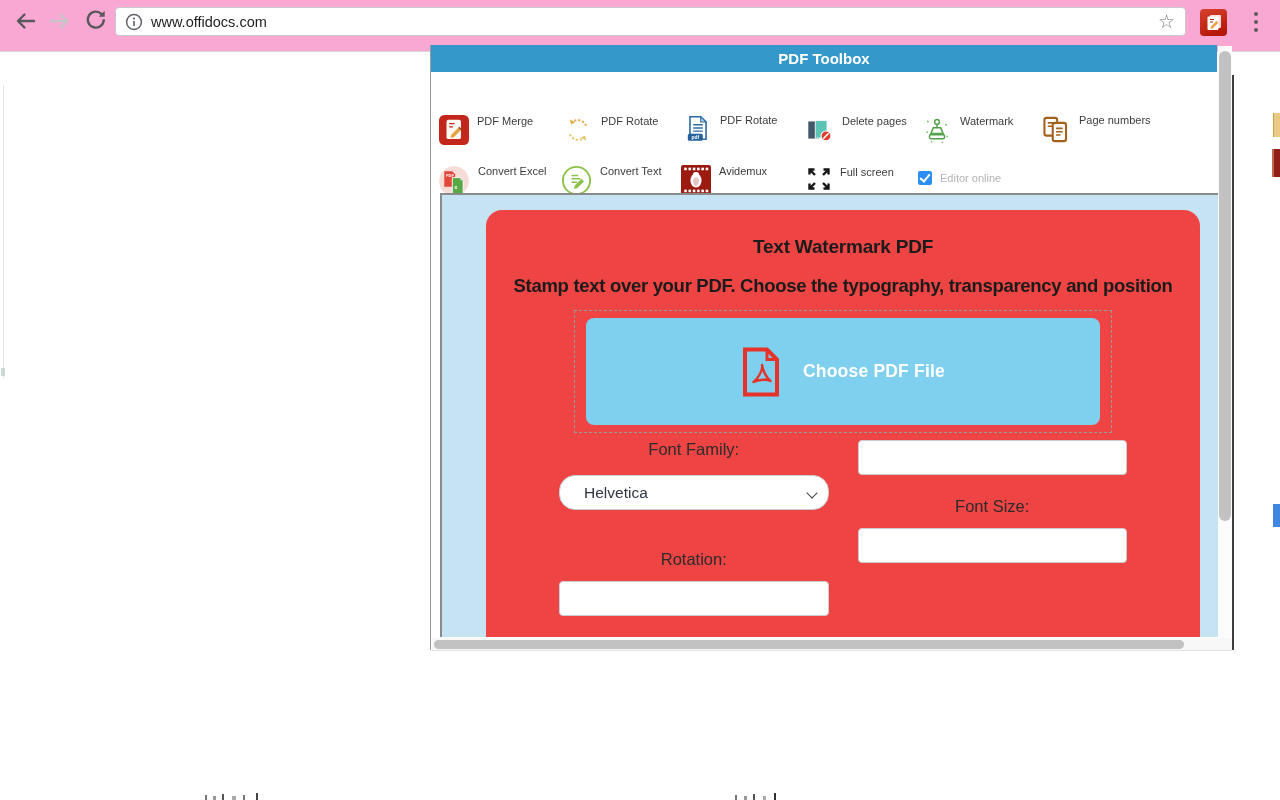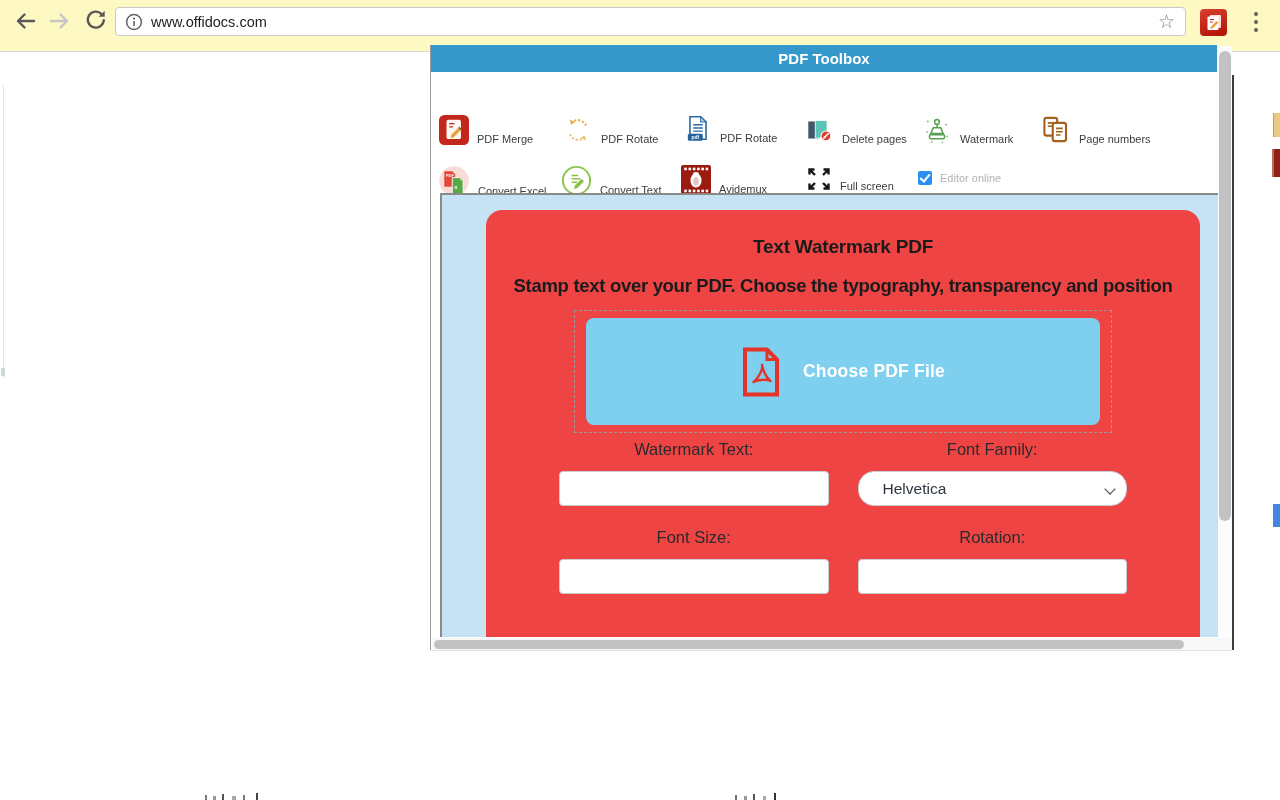--- a/index.html
+++ b/index.html
@@ -1,21 +1,21 @@
 <!DOCTYPE html>
 <html><head>
 <meta charset="utf-8">
 <style>
   * { box-sizing: border-box; margin: 0; padding: 0; }
   html,body { width:1280px; height:800px; overflow:hidden; background:#fff;
               font-family:"Liberation Sans", sans-serif; }
 
   
   .chrome { position:absolute; left:0; top:0; width:1280px; height:52px;
-            background:#fef9c3; border-bottom:1px solid #d7d7d7; }
+            background:#f9a8d4; border-bottom:1px solid #d7d7d7; }
   .navbtn { position:absolute; top:7px; width:30px; height:30px; border:none;
             background:transparent; cursor:pointer; padding:0; }
   .urlbar { position:absolute; left:115px; top:7px; width:1071px; height:29px;
             background:#fff; border:1px solid #c9c9c9; border-radius:4px;
             display:flex; align-items:center; }
   .url-text { font-size:14.5px; color:#1d1d1d; margin-left:8px; flex:1; }
   .star { margin-right:10px; font-size:19px; color:#777; line-height:1; }
   .extbtn { position:absolute; left:1200px; top:9px; width:27px; height:27px;
             border-radius:4px; background:linear-gradient(160deg,#d8422f 0%,#b51708 85%);
             display:flex; align-items:center; justify-content:center; }
@@ -29,21 +29,21 @@
   .sliver { position:absolute; right:0; }
   .frag { position:absolute; background:#777; }
 
   
   .app { position:absolute; left:430px; top:45px; width:803px; height:605px;
          border-left:1px solid #9a9a9a; }
   .app-header { position:absolute; left:0; top:0; width:786px; height:27px;
                 background:#3498cb; color:#fff; font-weight:bold; font-size:15px;
                 display:flex; align-items:center; justify-content:center; }
   .toolbar-bg { position:absolute; left:0; top:27px; width:786px; height:121px; background:#fff; }
-  .tool { position:absolute; display:flex; align-items:flex-end; gap:8px; cursor:pointer; }
+  .tool { position:absolute; display:flex; align-items:flex-start; gap:8px; cursor:pointer; }
   .tool span.lbl { font-size:11px; color:#3c3c3c; white-space:nowrap; }
   .cbwrap { position:absolute; display:flex; align-items:center; gap:8px; }
   .cb { width:14px; height:14px; background:#2b8ff2; border-radius:2px; position:relative; }
   .cb::after { content:""; position:absolute; left:4px; top:1px; width:4px; height:8px;
                border:solid #fff; border-width:0 2px 2px 0; transform:rotate(40deg); }
   .cb-lbl { font-size:11px; color:#b3b3b3; }
 
   
   .frame { position:absolute; left:9px; top:148px; width:778px; height:444px;
            background:#c6e3f4; border-top:2px solid #8a8a8a; border-left:2px solid #8a8a8a;
@@ -286,21 +286,20 @@
           <svg width="40" height="50" viewBox="0 0 40 50">
             <path d="M4 2.5h22l10 10v35H4z" fill="none" stroke="#e5332a" stroke-width="4"></path>
             <path d="M26 2.5v10h10" fill="none" stroke="#e5332a" stroke-width="3"></path>
             <path d="M21 18c1.5 5-4.5 14-8.5 17 5-2.5 14-3 17-1-4.5-3.5-8-11.5-8.5-16z" fill="none" stroke="#e5332a" stroke-width="2.4" stroke-linejoin="round"></path>
           </svg>
           <span class="txt">Choose PDF File</span>
         </button>
       </div>
 
       <div class="formgrid">
-        <div class="flabel">Watermark Text:</div>
         <div class="flabel">Font Family:</div>
 
         <div><input class="fin" type="text" value="" style=""></div>
         <div class="selwrap">
           <select>
             <option>Helvetica</option>
           </select>
         </div>
 
         <div class="flabel r2">Font Size:</div>

